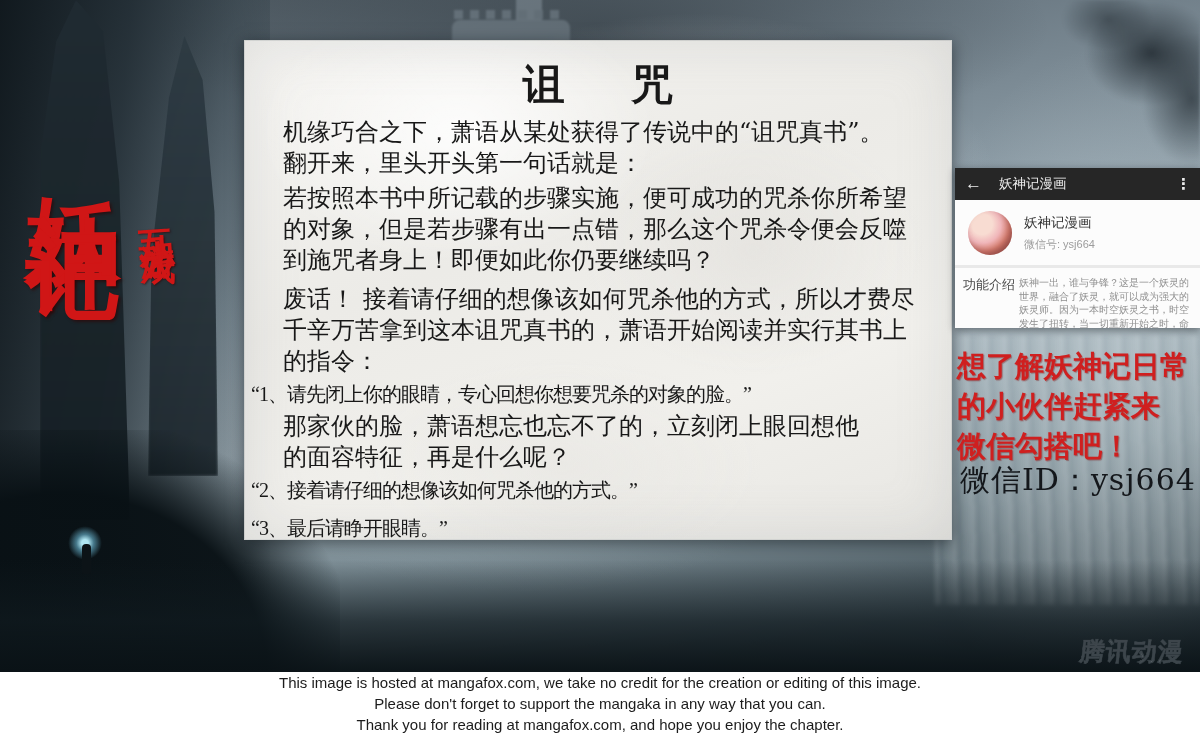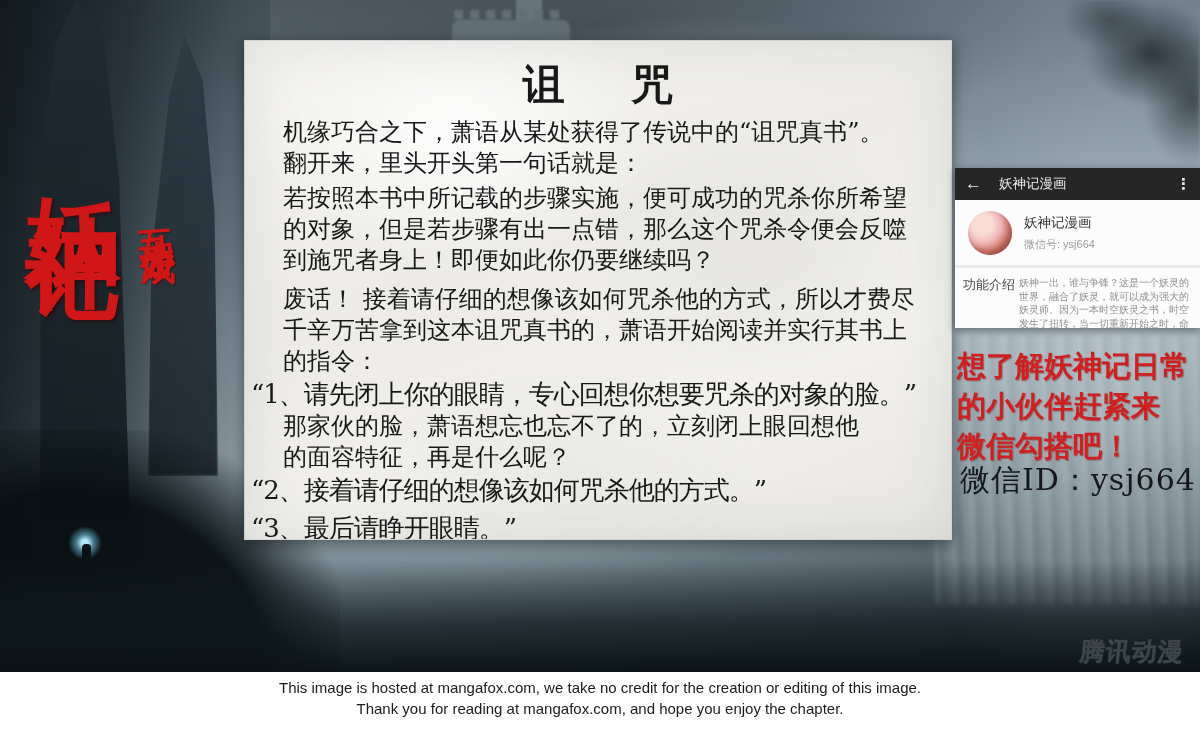--- a/index.html
+++ b/index.html
@@ -59,21 +59,21 @@
     background:
       radial-gradient(ellipse 320px 210px at 30% 18%, rgba(255,255,255,.85), transparent 62%),
       radial-gradient(ellipse 260px 190px at 72% 42%, rgba(224,222,218,.55), transparent 66%),
       radial-gradient(ellipse 300px 160px at 45% 85%, rgba(228,227,223,.5), transparent 66%),
       linear-gradient(160deg,#f5f4f1 0%,#ecebe7 40%,#f1f0ec 70%,#e7e6e2 100%);
     box-shadow:0 3px 14px rgba(8,14,18,.5), inset 0 0 55px rgba(135,140,146,.2);
     color:#181818; border:1px solid rgba(140,145,150,.3); box-sizing:border-box; }
   .p-title { text-align:center; font-size:42px; font-weight:bold; letter-spacing:26px; padding-left:26px; margin-top:18px; line-height:52px; }
   .p-body { padding:6px 24px 0 38px; font-size:24px; }
   .ln { line-height:31px; white-space:nowrap; }
-  .ln.q { margin-left:-32px; font-size:26px; line-height:34px; letter-spacing:-1px; }
+  .ln.q { margin-left:-32px; font-size:20px; line-height:34px; letter-spacing:-1px;font-family:Liberation Serif, serif; }
   .ln.g4 { margin-top:4px; } .ln.g8 { margin-top:8px; }
   .p-question { text-align:center; font-size:26px; line-height:32px; margin-top:8px; }
   .p-cta { text-align:center; font-size:27px; line-height:34px; font-weight:bold; color:#c03030; }
   .p-cta.first { margin-top:4px; }
   
   .wx { position:absolute; left:955px; top:168px; width:245px; height:160px;
     background:#e9e9e9; box-shadow:0 2px 8px rgba(8,14,18,.45);
     font-family:"Liberation Sans","DejaVu Sans",sans-serif; overflow:hidden; }
   .wx-head { height:32px; background:#262626; color:#ededed; display:flex; align-items:center; }
   .wx-back { margin-left:10px; font-size:17px; cursor:default; }
@@ -95,21 +95,21 @@
     text-shadow:1px 1px 1px rgba(120,10,10,.4); }
   .wxid { position:absolute; left:960px; top:460px; font-size:30px; font-weight:normal;
     color:#14171b; letter-spacing:1px; }
   .wm { position:absolute; left:1080px; top:635px; font-size:25px; font-weight:bold;
     color:rgba(236,241,243,.85); -webkit-text-stroke:1px rgba(35,45,50,.85);
     letter-spacing:1px; transform:skewX(-6deg);
     font-family:"Liberation Sans","DejaVu Sans",sans-serif; }
   
   .footer { position:absolute; left:0; top:672px; width:1200px; height:69px; background:#ffffff;
     text-align:center; color:#1c1c1c; font-size:15px;
-    font-family:"Liberation Sans","DejaVu Sans",sans-serif; box-sizing:border-box; padding-top:5px; }
+    font-family:"Liberation Sans","DejaVu Sans",sans-serif; box-sizing:border-box; }
   .footer div { line-height:21px; }
 </style>
 </head>
 <body>
 
 <div class="stage">
 
   <div class="bg"></div>
   <div class="mist"></div>
   <div class="rocks-left"></div>
@@ -174,16 +174,17 @@
     <div>想了解妖神记日常</div>
     <div>的小伙伴赶紧来</div>
     <div>微信勾搭吧！</div>
   </div>
   <div class="wxid">微信ID：ysj664</div>
 
   <div class="wm">腾讯动漫</div>
 
   <div class="footer">
     <div>This image is hosted at mangafox.com, we take no credit for the creation or editing of this image.</div>
+    <div>Please don't forget to support the mangaka in any way that you can.</div>
     <div>Thank you for reading at mangafox.com, and hope you enjoy the chapter.</div>
   </div>
 
 </div>
 
 </body></html>

